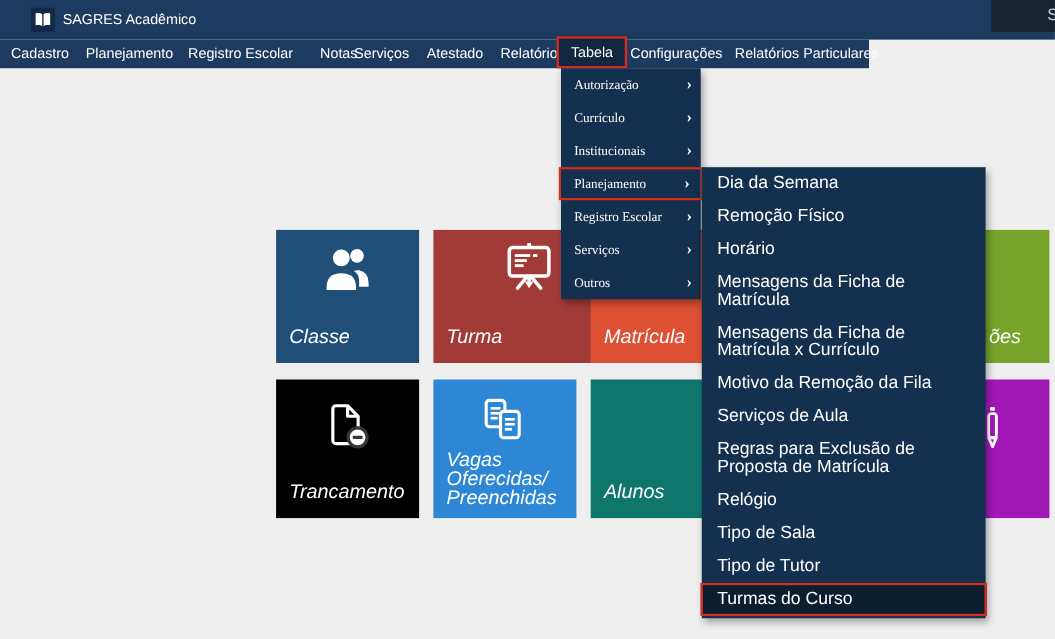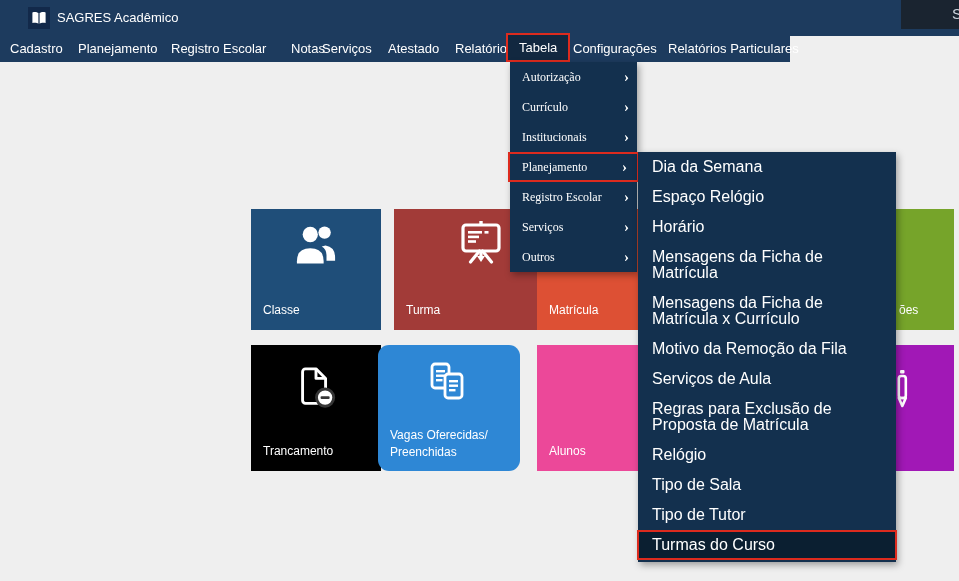--- a/index.html
+++ b/index.html
@@ -18,29 +18,29 @@
   .menubar{position:absolute;left:0;top:36px;width:790px;height:26px;background:var(--header-bg,#1d3b5e);font-size:13px;color:#fff;}
   .mitem{position:absolute;top:0;height:26px;line-height:26px;white-space:nowrap;cursor:pointer;}
   .mitem:nth-of-type(1){left:10px}.mitem:nth-of-type(2){left:78px}.mitem:nth-of-type(3){left:171px}
   .mitem:nth-of-type(4){left:291px}.mitem:nth-of-type(5){left:322px}.mitem:nth-of-type(6){left:388px}
   .mitem:nth-of-type(7){left:455px}
   .mitem.active{left:506px;top:-3px;height:25px;line-height:25px;padding:0 11px;background:var(--menu-active-bg,#122840);border:2px solid var(--hl-border,#dd2b1e);}
   .mitem:nth-of-type(9){left:573px}.mitem:nth-of-type(10){left:668px}
 
   
   .tile{position:absolute;cursor:pointer;color:#fff;}
-  .tile .tlabel{position:absolute;left:12px;bottom:13px;font-size:12px;}
+  .tile .tlabel{position:absolute;left:12px;bottom:13px;font-size:18px;font-style:italic;}
   .tile svg{position:absolute;left:50%;}
   .t-classe{left:251px;top:209px;width:130px;height:121px;}
   .t-turma{left:394px;top:209px;width:130px;height:121px;}
   .t-matricula{left:537px;top:209px;width:130px;height:121px;}
   .t-green{left:824px;top:209px;width:130px;height:121px;}
   .t-green .tlabel{left:75px;}
   .t-trancamento{left:251px;top:345px;width:130px;height:126px;}
-  .t-vagas{left:378px;top:345px;width:142px;height:126px;border-radius:11px;}
+  .t-vagas{left:394px;top:345px;width:130px;height:126px;}
   .t-vagas .tlabel{bottom:10px;line-height:17px;}
   .t-vagas .tlabel span{display:block;}
   .t-alunos{left:537px;top:345px;width:130px;height:126px;}
   .t-purple{left:824px;top:345px;width:130px;height:126px;}
   .ic-people{margin-left:-23px;top:15px;}
   .ic-board{margin-left:-24px;top:12px;}
   .ic-docminus{margin-left:-23px;top:20px;}
   .ic-docs{margin-left:-24px;top:17px;}
   .ic-pen{margin-left:-24px;top:22px;}
 
@@ -115,21 +115,21 @@
       <rect x="24" y="18" width="9" height="2.4" fill="#fff"></rect>
       <rect x="24" y="22.5" width="9" height="2.4" fill="#fff"></rect>
       <rect x="24" y="27" width="6.5" height="2.4" fill="#fff"></rect>
     </svg>
     <span class="tlabel">
       <span>Vagas Oferecidas/</span>
       <span>Preenchidas</span>
     </span>
   </div>
 
-  <div class="tile t-alunos" style="background: #ec4899;">
+  <div class="tile t-alunos" style="background: #0f766e;">
     <span class="tlabel">Alunos</span>
   </div>
 
   <div class="tile t-purple" style="background: rgb(161, 24, 182);">
     <svg class="ic-pen" width="48" height="48" viewBox="0 0 48 48">
       <rect x="4" y="4" width="25" height="38" rx="5" fill="none" stroke="#fff" stroke-width="3"></rect>
       <rect x="35" y="3" width="4.5" height="3.5" rx="1" fill="#fff"></rect>
       <rect x="33.8" y="9" width="7" height="22" rx="2.5" fill="none" stroke="#fff" stroke-width="2.6"></rect>
       <path d="M33.8 31 h7 l-3.5 8 Z" fill="none" stroke="#fff" stroke-width="2.6" stroke-linejoin="round"></path>
     </svg>
@@ -187,21 +187,21 @@
       <span class="chev">›</span>
     </div>
     <div class="ditem">
       <span>Outros</span>
       <span class="chev">›</span>
     </div>
   </div>
 
   <div class="submenu">
     <div class="sitem">Dia da Semana</div>
-    <div class="sitem">Espaço Relógio</div>
+    <div class="sitem">Remoção Físico</div>
     <div class="sitem">Horário</div>
     <div class="sitem">Mensagens da Ficha de Matrícula</div>
     <div class="sitem">Mensagens da Ficha de Matrícula x Currículo</div>
     <div class="sitem">Motivo da Remoção da Fila</div>
     <div class="sitem">Serviços de Aula</div>
     <div class="sitem">Regras para Exclusão de Proposta de Matrícula</div>
     <div class="sitem">Relógio</div>
     <div class="sitem">Tipo de Sala</div>
     <div class="sitem">Tipo de Tutor</div>
     <div class="sitem hl">Turmas do Curso</div>

